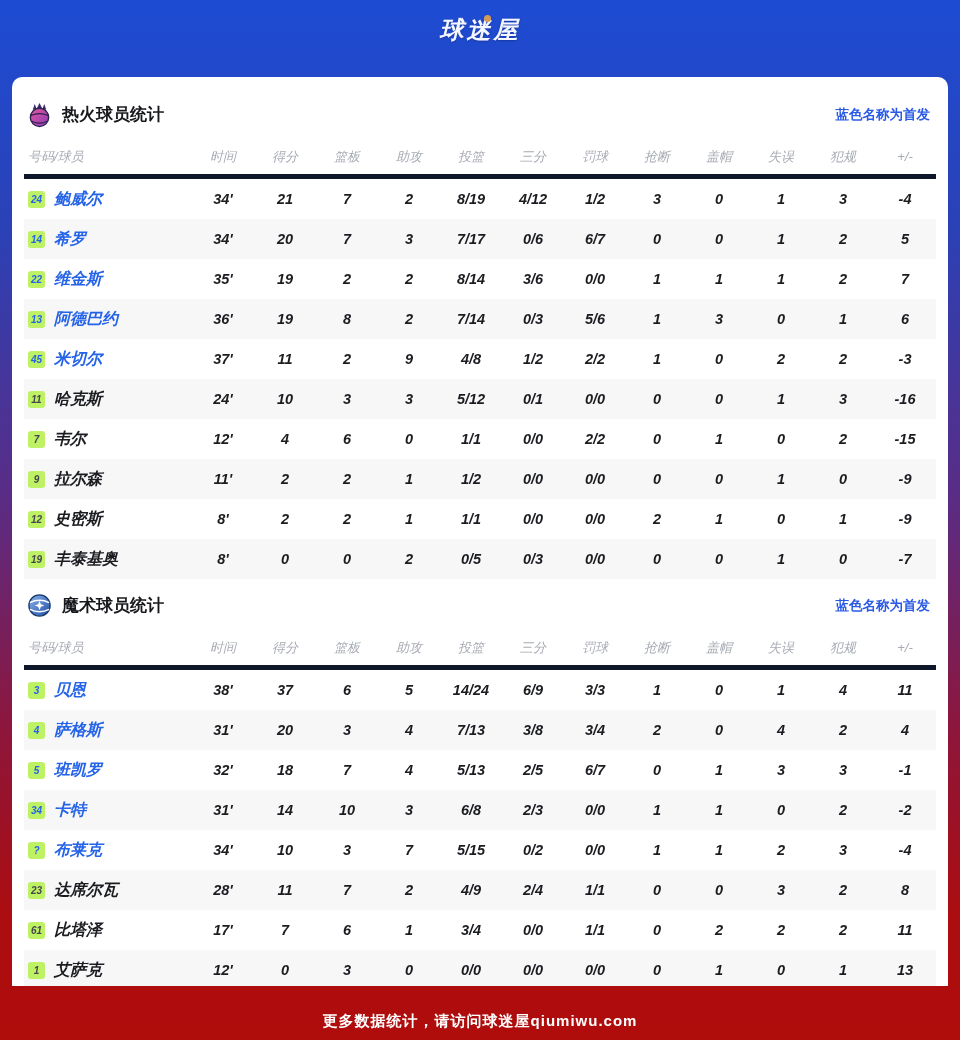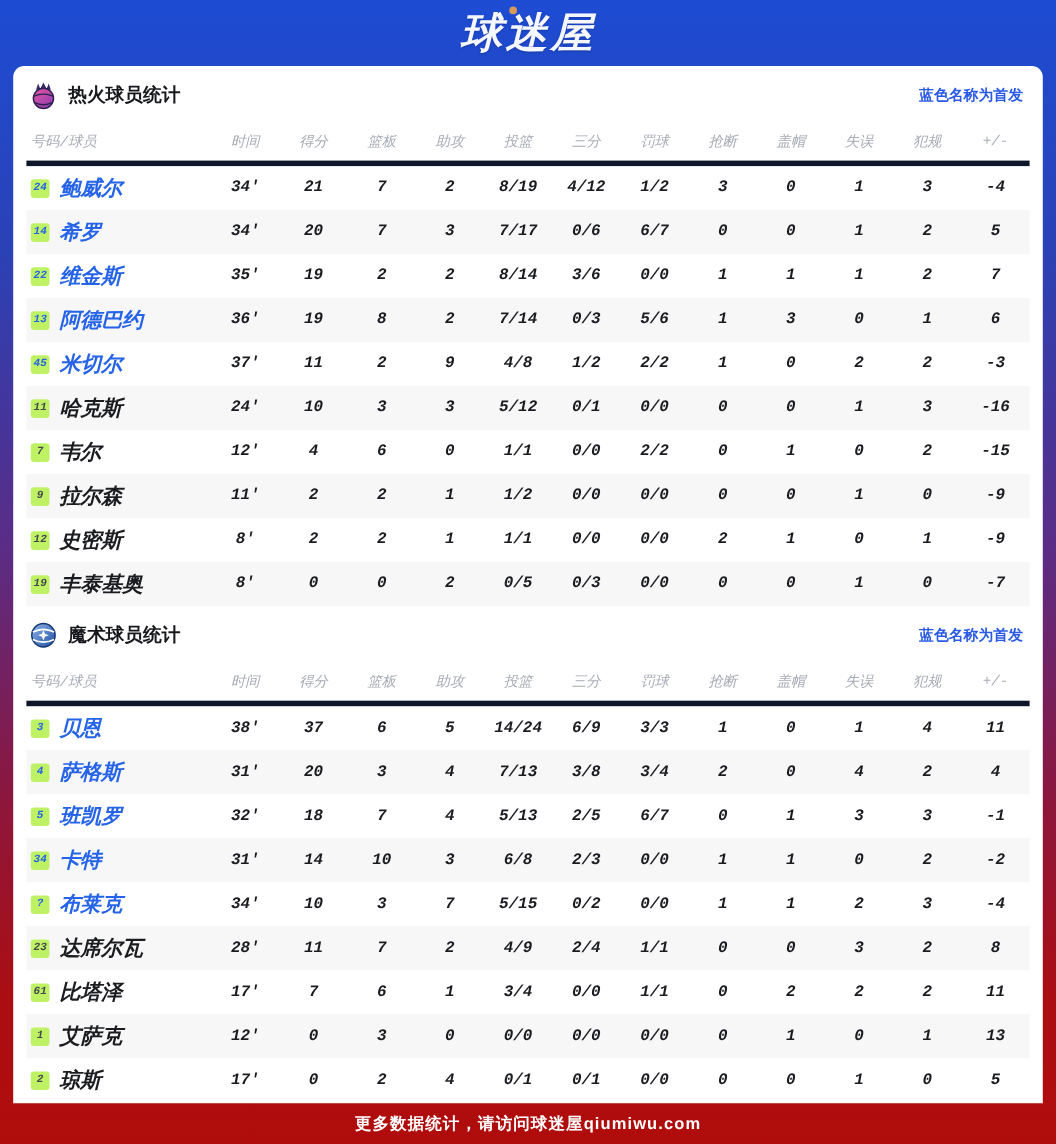--- a/index.html
+++ b/index.html
@@ -10,30 +10,30 @@
     background: linear-gradient(180deg, #1d4cd3 0%, #2b41b6 22%, #5a2c85 48%, #8d163c 70%, #ab0d10 88%, #b00c0c 100%);
     display: flex; flex-direction: column;
     overflow: hidden;
   }
   .topbar {
     height: 60px; flex: 0 0 60px;
     display: flex; align-items: center; justify-content: center;
   }
   .brand { position: relative; cursor: pointer; }
   .brand-text {
-    color: #f4f7ff; font-size: 38px; font-weight: bold; font-style: italic;
+    color: #f4f7ff; font-size: 24px; font-weight: bold; font-style: italic;
     letter-spacing: 3px; text-shadow: 0 1px 2px rgba(0,0,40,.25); text-align: center;
   }
   .brand-dot {
     position: absolute; left: 44px; top: 1px; width: 7px; height: 7px;
     border-radius: 50%; background: #d79b57;
   }
   .card {
-    flex: 1 1 auto; margin: 0 12px; background: #ffffff;
-    border-radius: 10px 10px 0 0; padding: 0 12px 6px 12px; overflow: hidden; font-family: Liberation Mono, monospace;
+    flex: 1 1 auto; margin: 17px 12px; background: #ffffff;
+    border-radius: 10px 10px 0 0; padding: 11px 12px 6px 12px; overflow: hidden;
   }
   .section-head {
     display: flex; align-items: center; padding: 13px 2px 11px 2px;
   }
   .team-logo { width: 27px; height: 27px; margin-right: 9px; flex: 0 0 27px; }
   .section-title { font-size: 17px; font-weight: bold; color: #17181c; flex: 0 0 auto; }
   .legend { margin-left: auto; color: #2b5be6; font-size: 13.5px; font-weight: bold; padding-right: 4px; text-align: right; }
   .thead, .trow { display: flex; align-items: center; height: 40px; }
   .thead { border-bottom: 5px solid #0f172a; }
   .hcell {
@@ -48,21 +48,21 @@
   .cell.stat {
     flex: 1 1 0; text-align: center; color: #1b1c20; font-size: 14.5px;
     font-style: italic; font-weight: 600; white-space: nowrap;
   }
   .jersey {
     display: inline-flex; align-items: center; justify-content: center;
     min-width: 17px; height: 17px; padding: 0 2px; margin-right: 9px;
     background: #bef264; border-radius: 3px;
     font-size: 10px; font-style: italic; font-weight: bold; color: #46474d;
   }
-  .pname { font-size: 19px; font-style: italic; font-weight: 600; color: #1b1c20; cursor: pointer; }
+  .pname { font-size: 16px; font-style: italic; font-weight: 600; color: #1b1c20; cursor: pointer; }
   .trow.starter .pname, .trow.starter .jersey { color: #2563e8; }
   .bottombar {
     height: 37px; flex: 0 0 37px;
     display: flex; align-items: center; justify-content: center;
   }
   .footer-text { color: #ffffff; font-size: 15px; font-weight: bold; letter-spacing: 1px; }
 </style>
 </head>
 <body>
 

